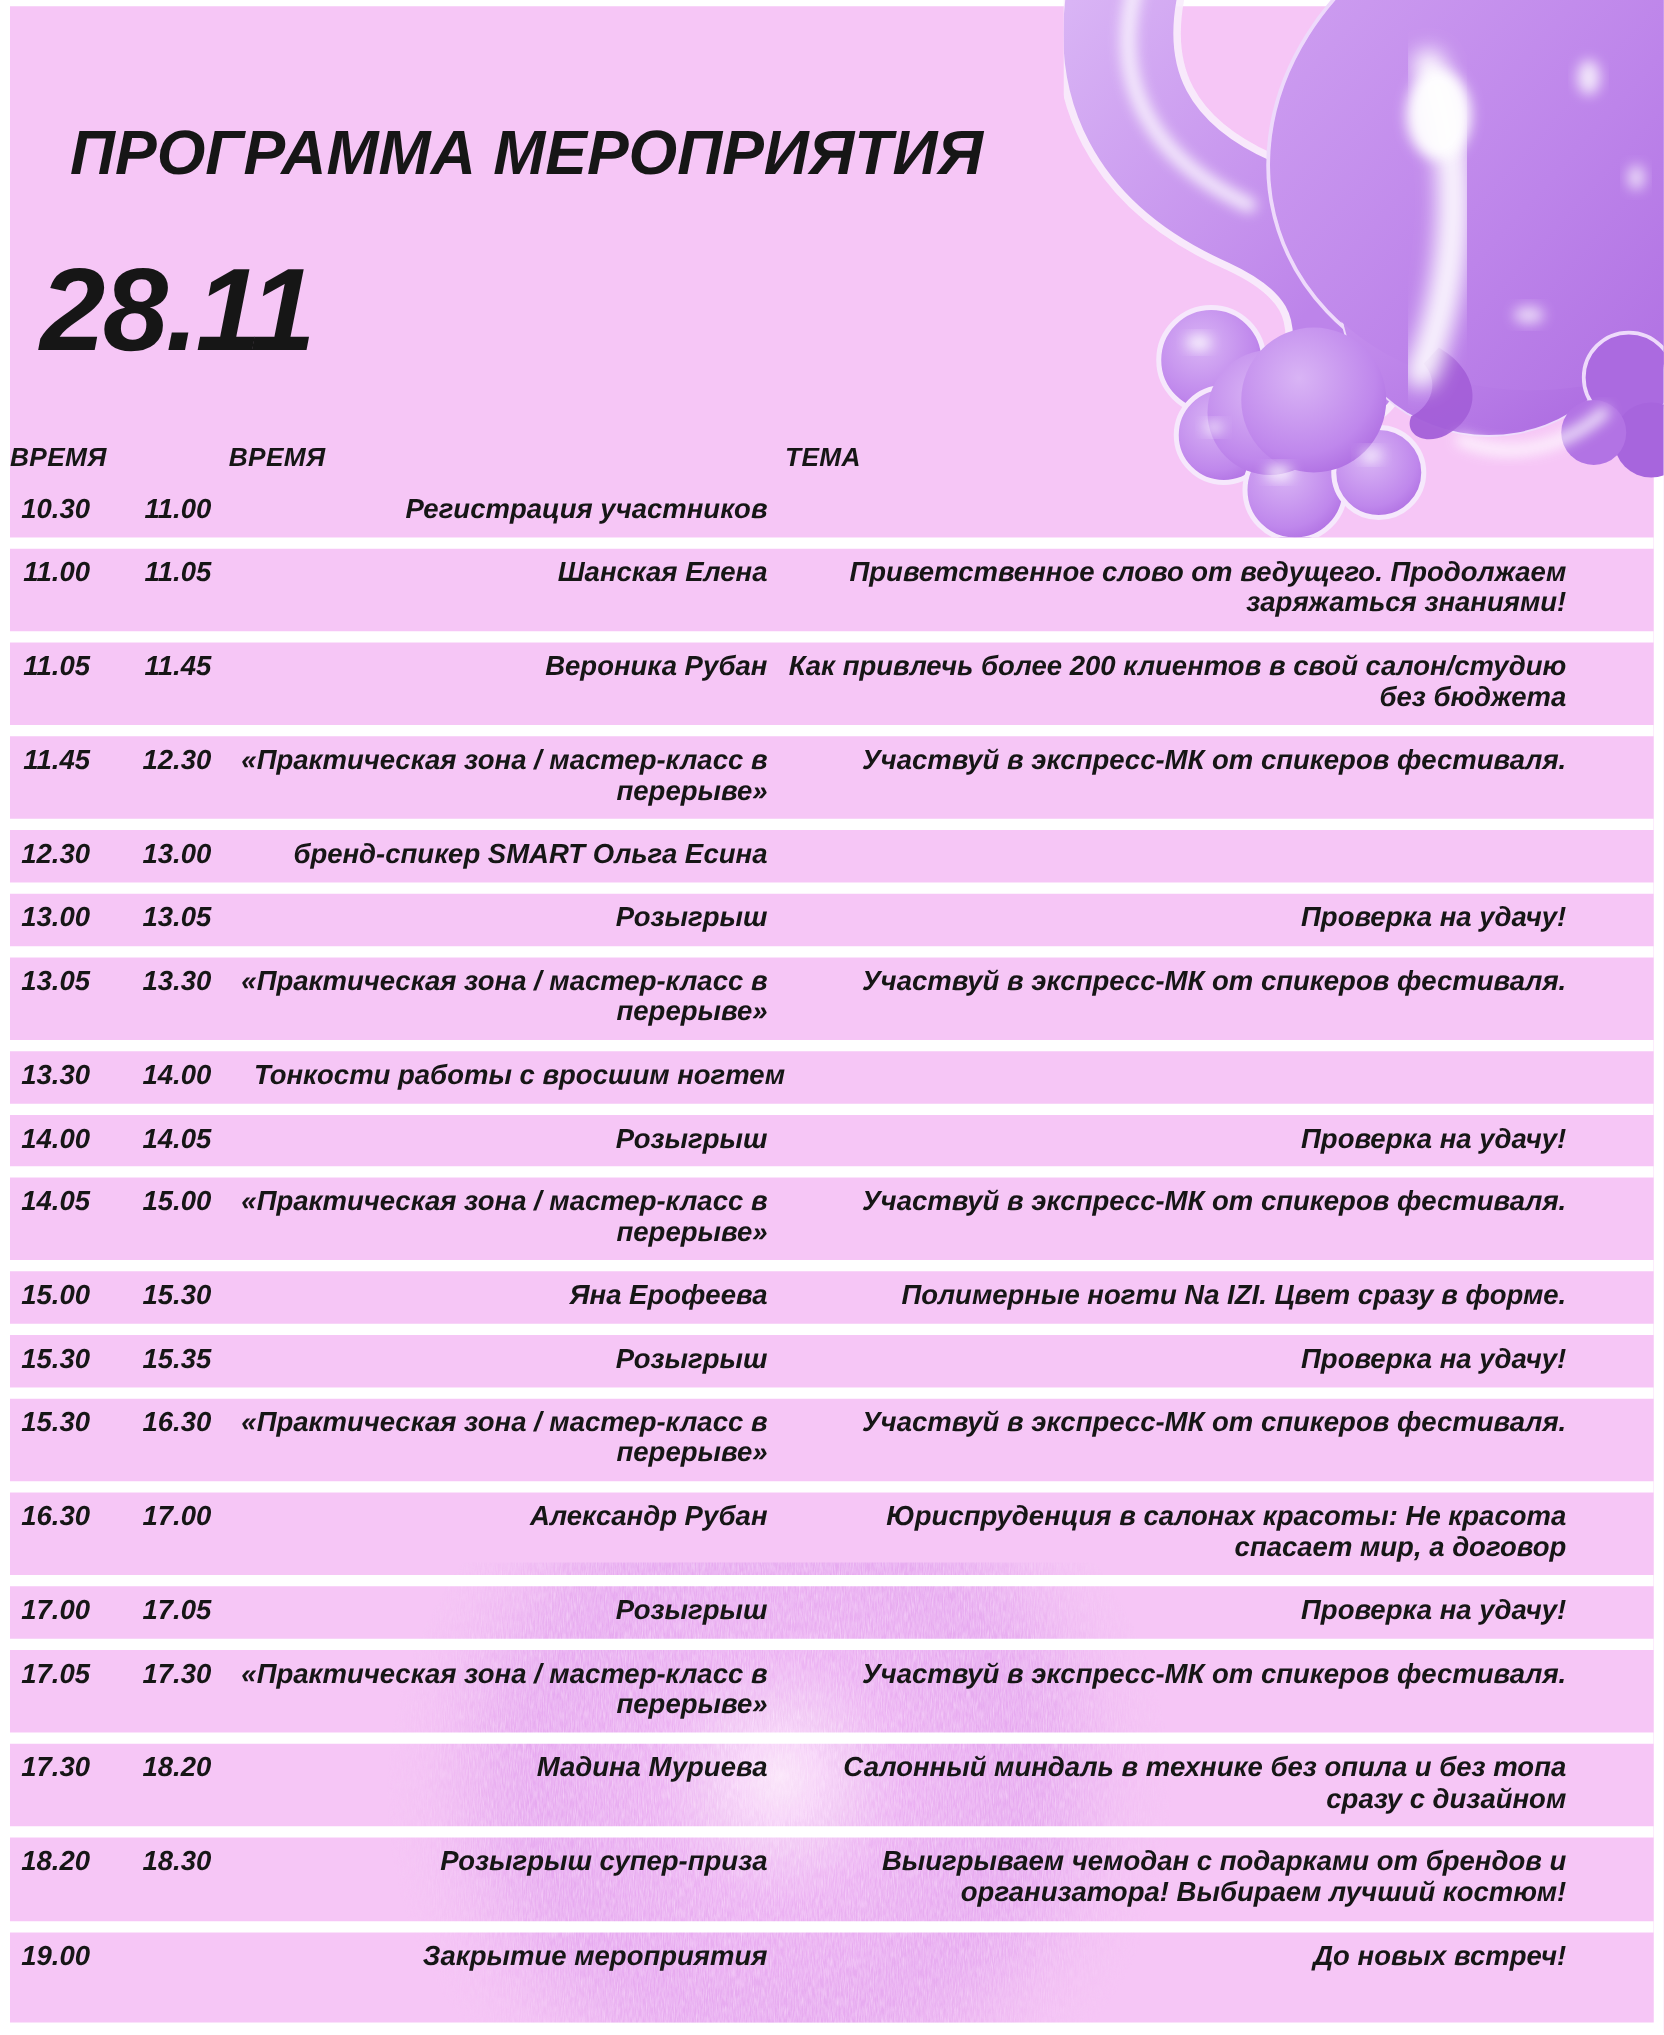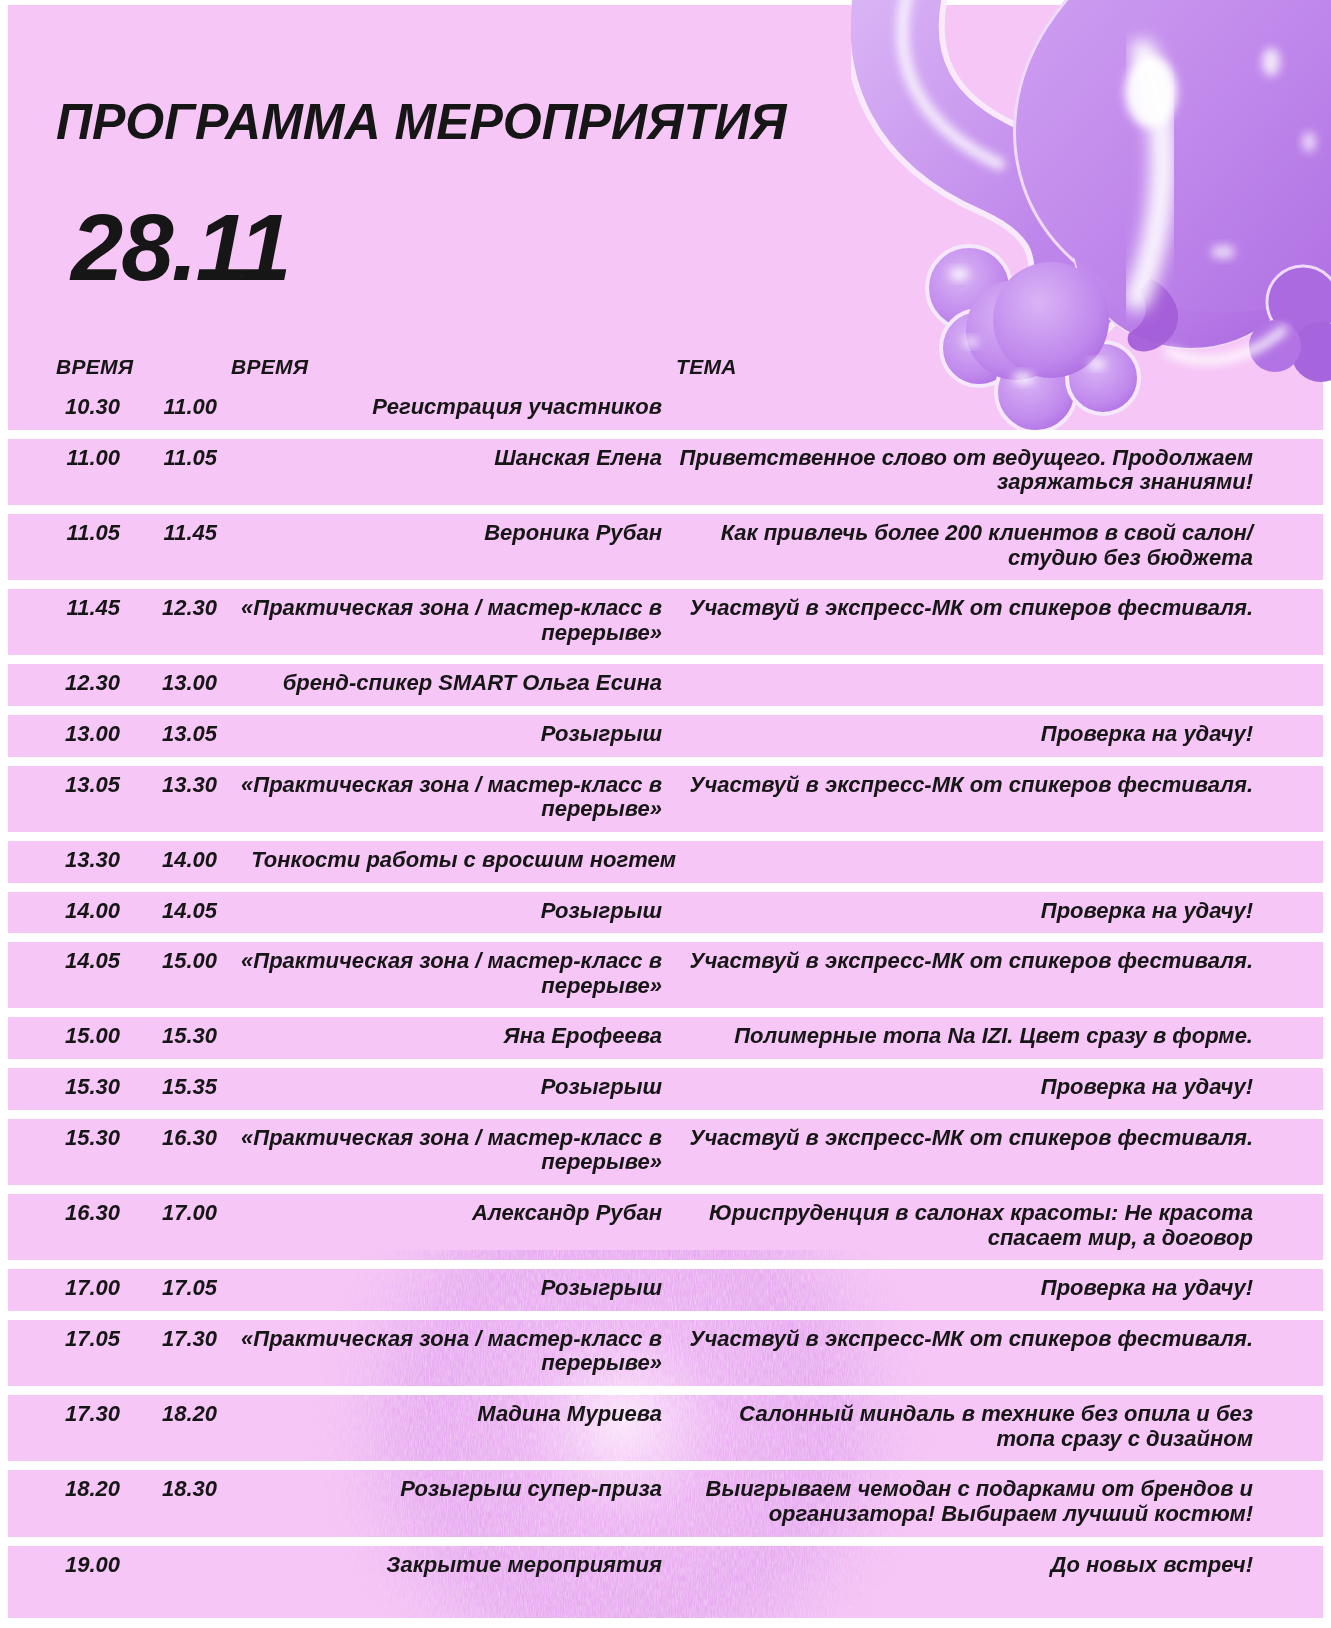--- a/index.html
+++ b/index.html
@@ -20,29 +20,29 @@
   .deco { position:absolute; pointer-events:none; }
   .fur-wrap { left:250px; top:1245px; width:740px; height:380px; z-index:0; }
   .blob-wrap { position:absolute; top:0; right:0; width:480px; height:430px; z-index:2; pointer-events:none; }
   .content { position:relative; z-index:1; padding-top:92px; }
   .page-title {
     margin:0 0 0 48px;
     font-size:50px; line-height:1.0; font-weight:800;
     letter-spacing:0px;
   }
   .page-date {
-    margin:54px 0 0 63px;
+    margin:54px 0 0 24px;
     font-size:94px; line-height:1.0; font-weight:800;
     letter-spacing:-2px;
   }
   .schedule { margin-top:60px; font-weight:700; }
   .grid-cols {
     display:grid;
     grid-template-columns:78px 97px 445px 1fr;
-    padding-left:48px; padding-right:70px;
+    padding-right:70px;
   }
   .thead { padding-bottom:16px; font-size:21px; letter-spacing:0.3px; }
   .thead .h-time { grid-column:1 / span 2; }
   .row {
     border-top:9px solid var(--separator_white,#ffffff);
     padding-top:7px; padding-bottom:10px;
     font-size:22px; line-height:1.12;text-align:right;
   }
   .row:first-child { border-top:none; padding-top:0; }
   .cell { display:block; padding-right:14px; }
@@ -160,21 +160,21 @@
     <span class="cell time-start">14.05</span>
     <span class="cell time-end">15.00</span>
     <span class="cell speaker-cell">«Практическая зона / мастер-класс в перерыве»</span>
     <span class="cell topic-cell">Участвуй в экспресс-МК от спикеров фестиваля.</span>
   </div>
 
   <div class="row grid-cols">
     <span class="cell time-start">15.00</span>
     <span class="cell time-end">15.30</span>
     <span class="cell speaker-cell">Яна Ерофеева</span>
-    <span class="cell topic-cell">Полимерные топа Na IZI. Цвет сразу в форме.</span>
+    <span class="cell topic-cell">Полимерные ногти Na IZI. Цвет сразу в форме.</span>
   </div>
 
   <div class="row grid-cols">
     <span class="cell time-start">15.30</span>
     <span class="cell time-end">15.35</span>
     <span class="cell speaker-cell">Розыгрыш</span>
     <span class="cell topic-cell">Проверка на удачу!</span>
   </div>
 
   <div class="row grid-cols">

